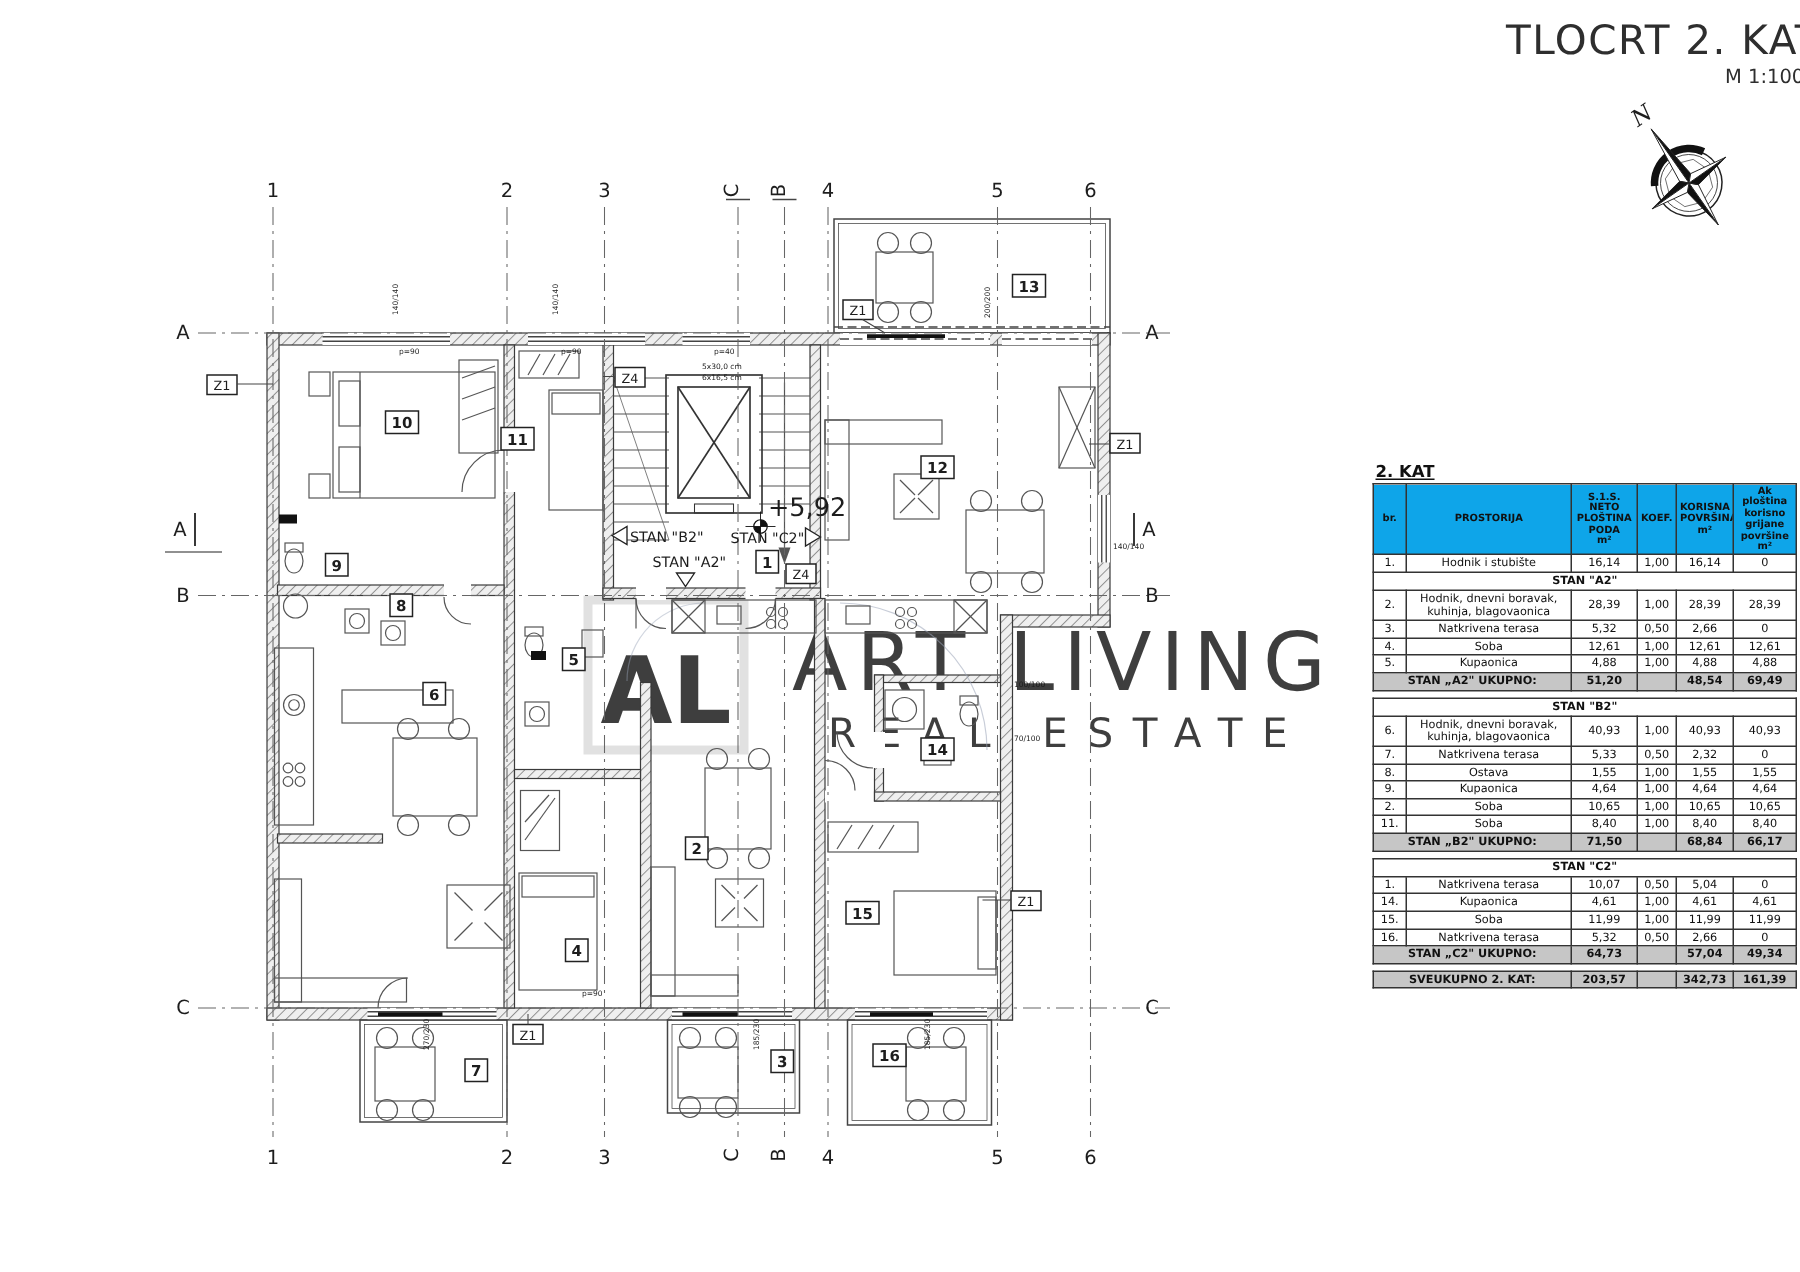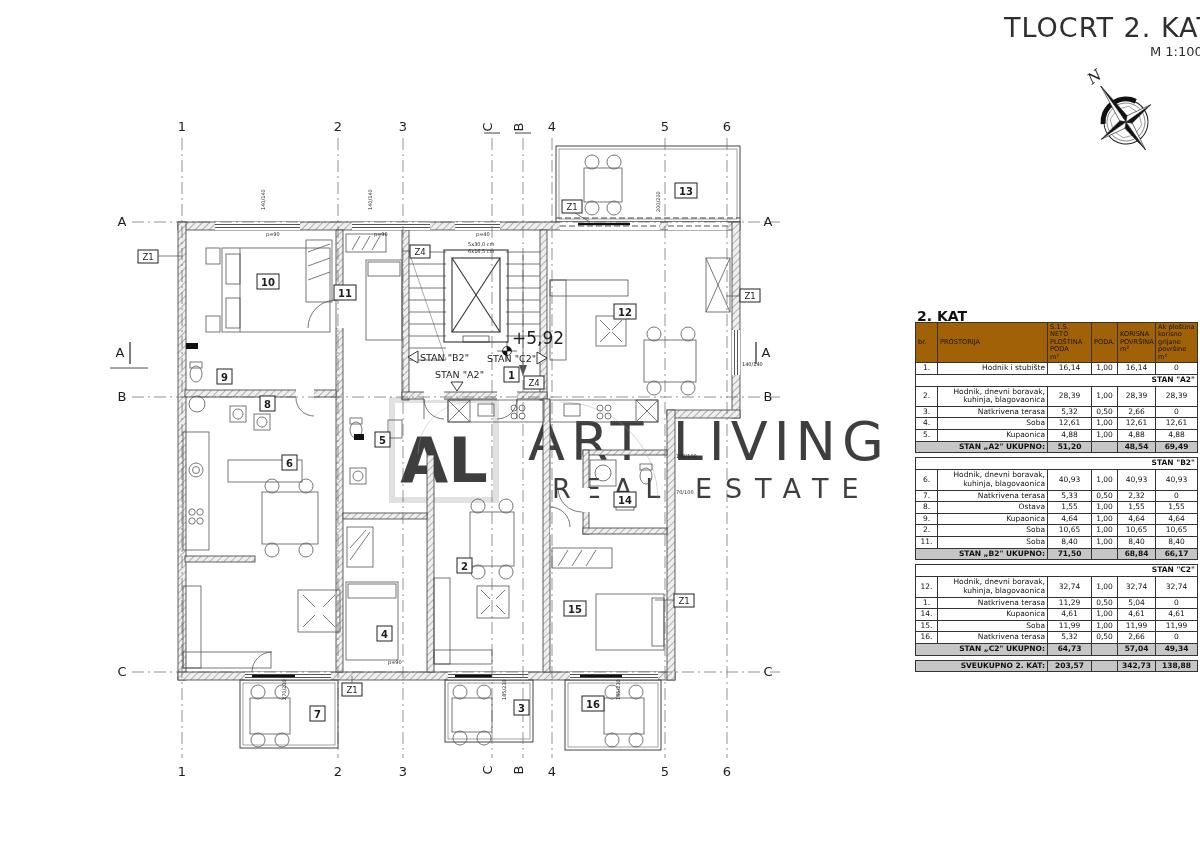--- a/index.html
+++ b/index.html
@@ -2,30 +2,30 @@
 <html><head>
 <meta charset="utf-8">
 <style>
   html,body{margin:0;padding:0}
   body{width:1200px;height:848px;background:#fff;position:relative;overflow:hidden;
        font-family:"DejaVu Sans","Liberation Sans",sans-serif;color:#222}
   .title-main{position:absolute;left:1004px;top:12px;font-size:27px;letter-spacing:1px;
        color:#2e2e2e;white-space:nowrap}
   .title-scale{position:absolute;left:1150px;top:44px;font-size:13px;color:#2e2e2e;white-space:nowrap}
   .plan-svg{position:absolute;left:0;top:0}
-  .tbl-caption{position:absolute;left:917px;top:308px;font-size:14px;font-weight:bold;
+  .tbl-caption{position:absolute;left:917px;top:308px;font-size:11px;font-weight:bold;
        text-decoration:underline;color:#111}
   #floor-table{position:absolute;left:915px;top:322px;width:282px;border-collapse:collapse;
        table-layout:fixed;font-size:7.5px;color:#111;background:#fff}
   #floor-table th,#floor-table td{border:1px solid #333;padding:1px 2px;overflow:hidden}
-  #floor-table th{background:#a16207;font-weight:normal;white-space:pre-line;font-size:6.6px;
-       line-height:1.12;text-align:left;vertical-align:middle}
+  #floor-table th{background:#0ea5e9;font-weight:bold;white-space:pre-line;font-size:6.6px;
+       line-height:1.12;text-align:center;vertical-align:middle}
   #floor-table td{line-height:1.15;vertical-align:middle}
   #floor-table td.c{text-align:center}
-  #floor-table td.n{text-align:right;white-space:pre-line}
+  #floor-table td.n{text-align:center;white-space:pre-line}
   #floor-table tr.section td{font-weight:bold;height:9px}
   #floor-table tr.total td,#floor-table tr.grand td{background:#c6c6c6;font-weight:bold}
   #floor-table tr.spacer td{border-left:none;border-right:none;border-top:none;border-bottom:none;
        height:4px;background:#fff;padding:0}
   svg text{fill:#1d1d1d}
 </style>
 </head>
 <body>
 
 <div class="title-main">TLOCRT 2. KATA</div>
@@ -581,21 +581,21 @@
   </colgroup>
   <thead>
       <tr>
         <th>br.</th>
         <th>PROSTORIJA</th>
         <th>S.1.S.
 NETO
 PLOŠTINA
 PODA
 m²</th>
-        <th>PODA.</th>
+        <th>KOEF.</th>
         <th>KORISNA
 POVRŠINA
 m²</th>
         <th>Ak ploština
 korisno
 grijane
 površine
 m²</th>
       </tr>
     </thead>
@@ -713,32 +713,23 @@
         <td class="c">68,84</td>
         <td class="c">66,17</td>
       </tr>
       <tr class="spacer">
         <td colspan="6"></td>
       </tr>
       <tr class="section">
         <td class="n" colspan="6">STAN "C2"</td>
       </tr>
       <tr class="data">
-        <td class="c">12.</td>
-        <td class="n">Hodnik, dnevni boravak,
-kuhinja, blagovaonica</td>
-        <td class="c">32,74</td>
-        <td class="c">1,00</td>
-        <td class="c">32,74</td>
-        <td class="c">32,74</td>
-      </tr>
-      <tr class="data">
         <td class="c">1.</td>
         <td class="n">Natkrivena terasa</td>
-        <td class="c">11,29</td>
+        <td class="c">10,07</td>
         <td class="c">0,50</td>
         <td class="c">5,04</td>
         <td class="c">0</td>
       </tr>
       <tr class="data">
         <td class="c">14.</td>
         <td class="n">Kupaonica</td>
         <td class="c">4,61</td>
         <td class="c">1,00</td>
         <td class="c">4,61</td>
@@ -768,16 +759,16 @@
         <td class="c">49,34</td>
       </tr>
       <tr class="spacer">
         <td colspan="6"></td>
       </tr>
       <tr class="grand">
         <td class="n" colspan="2">SVEUKUPNO 2. KAT:</td>
         <td class="c">203,57</td>
         <td class="c"></td>
         <td class="c">342,73</td>
-        <td class="c">138,88</td>
+        <td class="c">161,39</td>
       </tr>
     </tbody>
 </table>
 
 </body></html>

